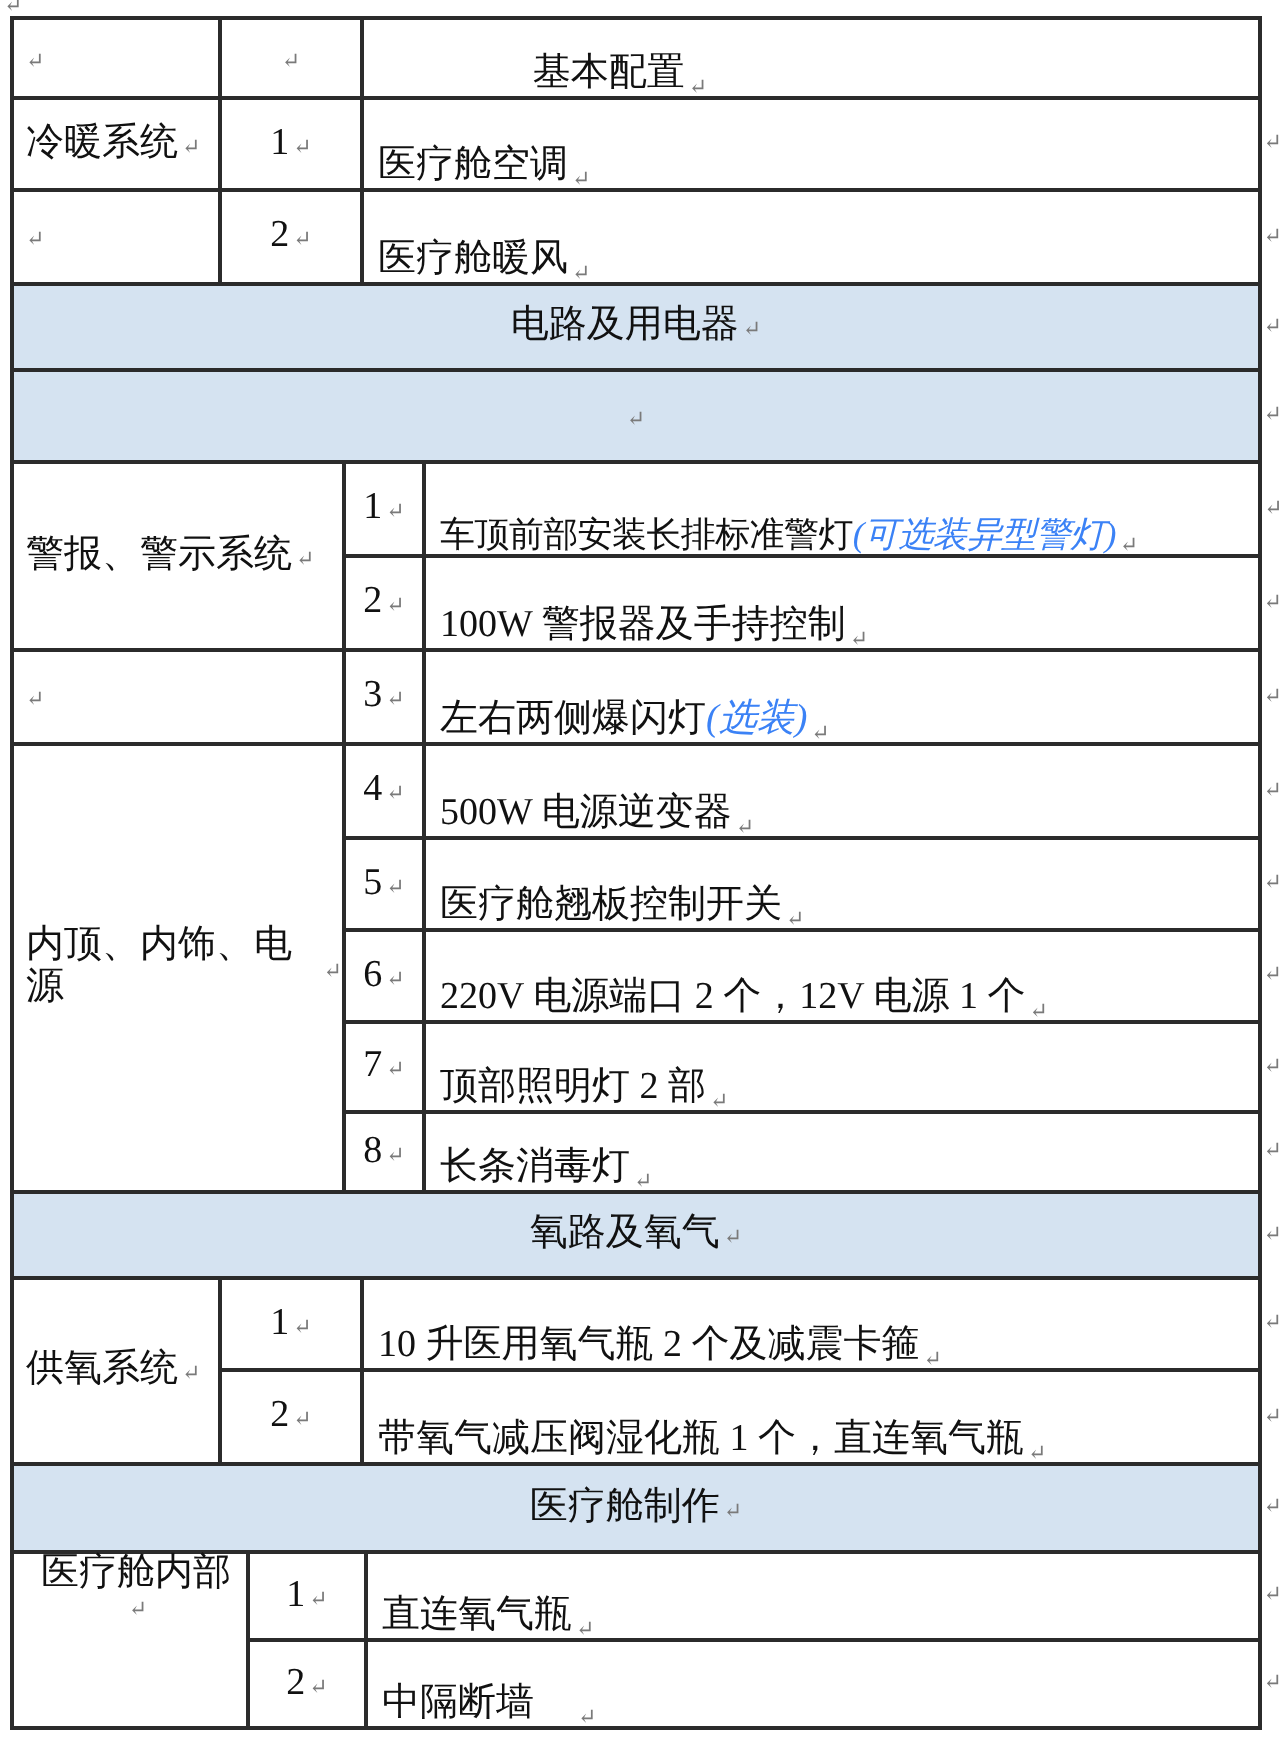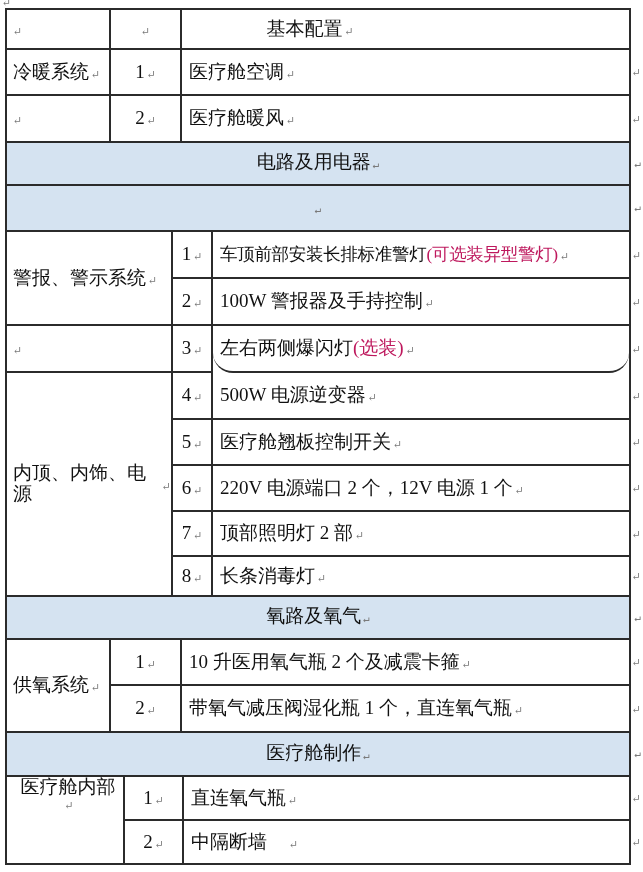--- a/index.html
+++ b/index.html
@@ -5,25 +5,25 @@
   html,body{margin:0;padding:0;}
   body{width:643px;height:872px;background:#ffffff;font-family:"Liberation Serif","DejaVu Serif",serif;color:#111;}
   .page{position:relative;width:643px;height:872px;background:#fff;overflow:hidden;}
   .doc-table{position:absolute;left:5px;top:8px;width:626px;border:2px solid #2b2b2b;box-sizing:border-box;background:#fff;}
   .sect{display:grid;box-sizing:border-box;}
   .cell{box-sizing:border-box;display:flex;align-items:center;font-size:19px;line-height:1.1;position:relative;border-color:#2b2b2b;border-style:solid;border-width:0;}
   .bb{border-bottom-width:2px;}
   .br{border-right-width:2px;}
   .label-cell{padding-left:6px;}
   .num-cell{justify-content:center;}
-  .content-cell{padding-left:7px;}
+  .content-cell{padding-left:7px;align-items:flex-end;}
   .center{justify-content:center;}
   .banner{background:#d5e3f1;}
-  .banner .cell{justify-content:center;font-family:Liberation Mono, monospace;}
-  .red{color:#be185d;}
+  .banner .cell{justify-content:center;}
+  .red{color:#3b82f6;font-style:italic;}
   .pmark{font-size:11px;color:#7a7a7a;margin-left:2px;position:relative;top:2px;line-height:1;flex:none;}
   .pmark-solo{margin-left:0;}
   .end-mark{position:absolute;right:-12px;top:50%;transform:translateY(-50%);font-size:11px;color:#7a7a7a;line-height:1;}
   .corner-mark{position:absolute;left:2px;top:-4px;font-size:11px;color:#7a7a7a;}
   .tight{font-size:17.5px;letter-spacing:-0.3px;}
 </style>
 </head>
 <body>
 
 <div class="page">
@@ -118,21 +118,21 @@
       <div class="cell bb content-cell" style="grid-column:3;grid-row:2;">
         <span>100W 警报器及手持控制</span>
         <span class="pmark">↵</span>
         <span class="end-mark">↵</span>
       </div>
 
       <div class="cell bb br num-cell" style="grid-column:2;grid-row:3;">
         <span>3</span>
           <span class="pmark">↵</span>
       </div>
-      <div class="cell bb content-cell" style="grid-column:3;grid-row:3;border-radius:20px;">
+      <div class="cell bb content-cell" style="grid-column:3;grid-row:3;">
         <span>左右两侧爆闪灯</span>
           <span class="red">(选装)</span>
         <span class="pmark">↵</span>
         <span class="end-mark">↵</span>
       </div>
 
       <div class="cell bb br num-cell" style="grid-column:2;grid-row:4;">
         <span>4</span>
           <span class="pmark">↵</span>
       </div>

